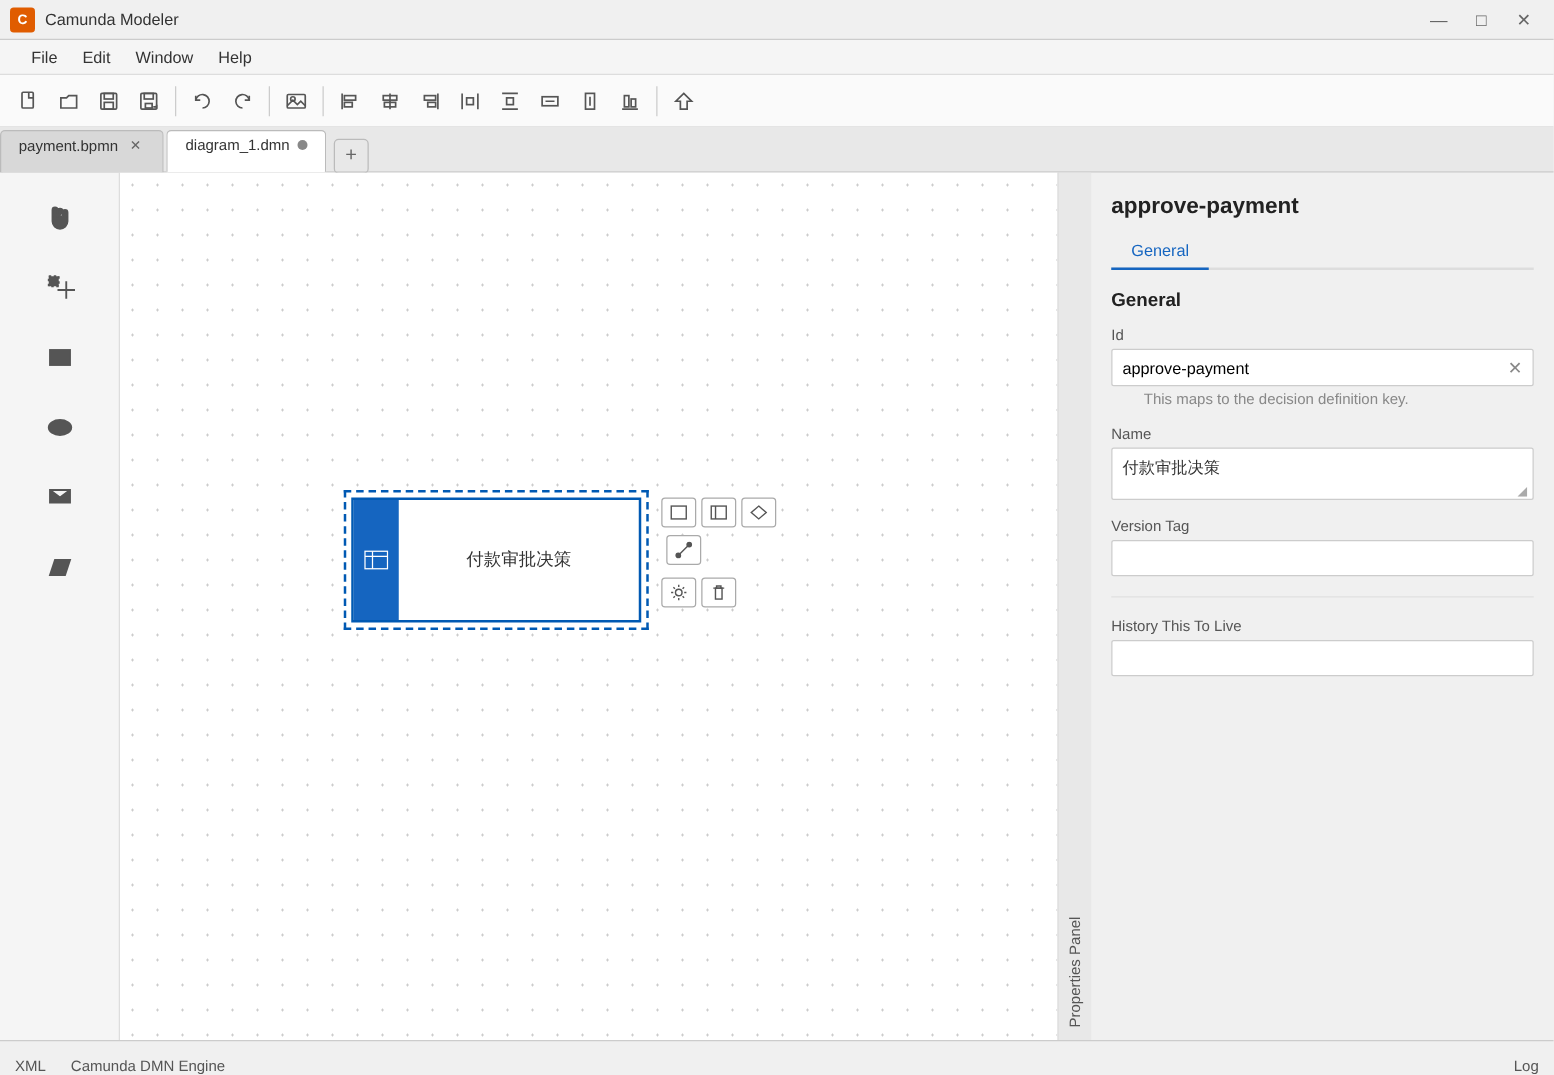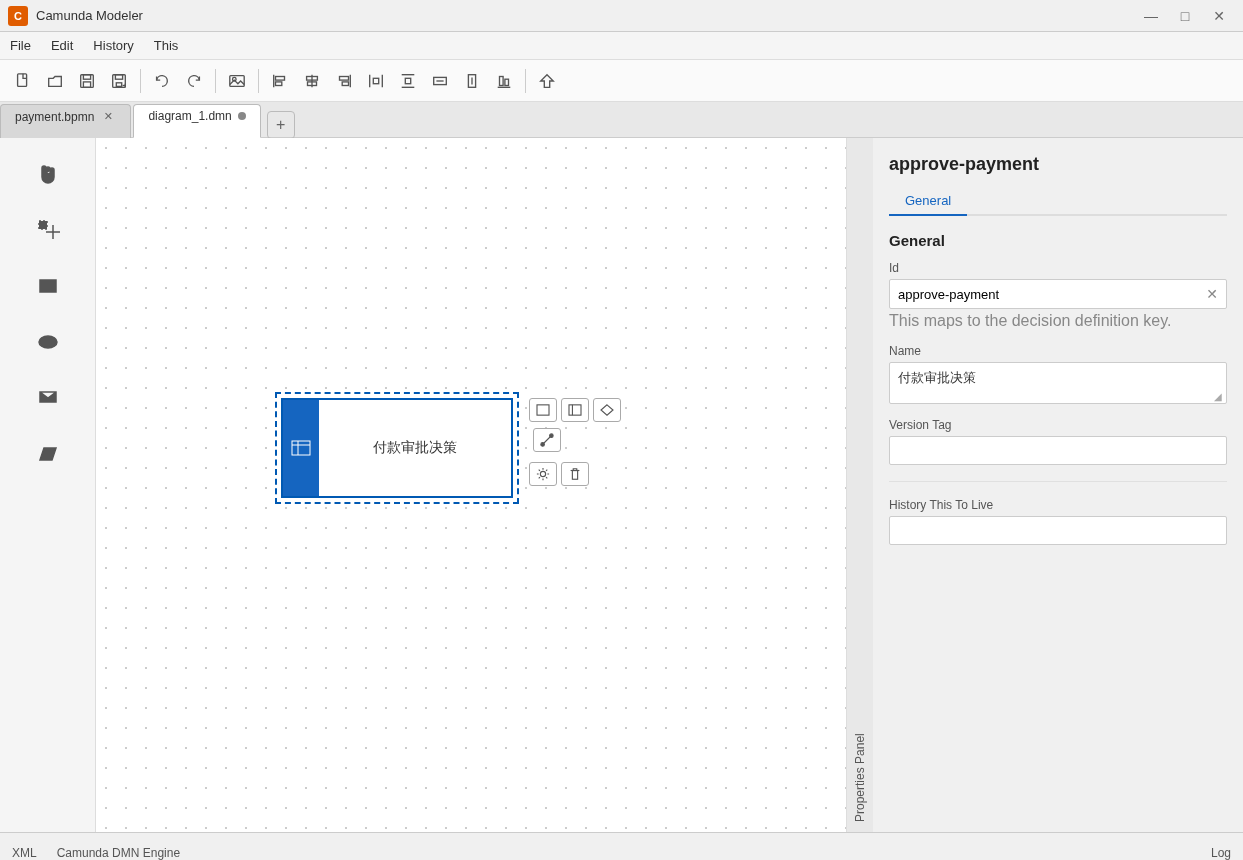--- a/index.html
+++ b/index.html
@@ -6,21 +6,21 @@
     body { font-family: 'Segoe UI', Arial, sans-serif; font-size: 13px; background: #f0f0f0; color: #333; width: 1243px; height: 860px; overflow: hidden; display: flex; flex-direction: column; }
 
     
     .title-bar { background: #f0f0f0; height: 32px; display: flex; align-items: center; padding: 0 8px; border-bottom: 1px solid #ccc; user-select: none; }
     .title-bar-icon { width: 20px; height: 20px; margin-right: 8px; background: #e05c00; border-radius: 3px; display: flex; align-items: center; justify-content: center; color: white; font-weight: bold; font-size: 11px; }
     .title-bar-text { flex: 1; font-size: 13px; }
     .title-bar-controls { display: flex; gap: 2px; }
     .title-bar-btn { width: 32px; height: 28px; display: flex; align-items: center; justify-content: center; cursor: pointer; font-size: 14px; color: #666; background: transparent; border: none; }
 
     
-    .menu-bar { background: #f5f5f5; height: 28px; display: flex; align-items: center; padding: 0 0; border-bottom: 1px solid #ddd; }
+    .menu-bar { background: #f5f5f5; height: 28px; display: flex; align-items: center; padding: 0 15px; border-bottom: 1px solid #ddd; }
     .menu-item { padding: 3px 10px; cursor: pointer; font-size: 13px; border-radius: 2px; }
 
     
     .toolbar { background: #fafafa; height: 42px; display: flex; align-items: center; padding: 0 8px; border-bottom: 1px solid #ddd; gap: 2px; }
     .toolbar-btn { width: 30px; height: 30px; display: flex; align-items: center; justify-content: center; cursor: pointer; border: none; background: transparent; border-radius: 2px; color: #555; font-size: 14px; }
     .toolbar-separator { width: 1px; height: 24px; background: #ccc; margin: 0 4px; }
     .toolbar-group { display: flex; align-items: center; gap: 2px; }
 
     
     .tabs-bar { background: #e8e8e8; height: 36px; display: flex; align-items: flex-end; padding: 0 0 0 0; border-bottom: 1px solid #ccc; }
@@ -61,21 +61,21 @@
     .panel-tabs { display: flex; border-bottom: 2px solid #ddd; margin-bottom: 16px; }
     .panel-tab { padding: 6px 16px; cursor: pointer; font-size: 13px; color: #555; border-bottom: 2px solid transparent; margin-bottom: -2px; }
     .panel-tab.active { color: #1565c0; border-bottom: 2px solid #1565c0; font-weight: 500; }
 
     .section-title { font-size: 15px; font-weight: 600; margin-bottom: 12px; color: #222; }
     .field-group { margin-bottom: 14px; }
     .field-label { font-size: 12px; font-weight: 500; color: #555; margin-bottom: 4px; }
     .field-input { width: 100%; border: 1px solid #ccc; border-radius: 2px; padding: 6px 8px; font-size: 13px; background: white; display: flex; align-items: center; }
     .field-input input { border: none; outline: none; flex: 1; font-size: 13px; background: transparent; }
     .field-input .clear-btn { cursor: pointer; color: #888; font-size: 14px; }
-    .field-hint { font-size: 16px; color: #888; margin-top: 3px; }
+    .field-hint { font-size: 12px; color: #888; margin-top: 3px; margin-left: 26px; }
     .field-textarea-wrap { width: 100%; border: 1px solid #ccc; border-radius: 2px; padding: 6px 8px; font-size: 13px; background: white; min-height: 40px; position: relative; }
     .resize-handle { position: absolute; bottom: 2px; right: 2px; width: 10px; height: 10px; cursor: se-resize; color: #aaa; font-size: 10px; }
 
     .section-divider { border: none; border-top: 1px solid #e0e0e0; margin: 16px 0; }
 
     
     .status-bar { background: #f0f0f0; height: 28px; display: flex; align-items: flex-end; padding: 0 12px; border-top: 1px solid #ccc; font-size: 12px; color: #555; }
     .status-bar-right { margin-left: auto; }
 
     
@@ -92,22 +92,22 @@
   <div class="title-bar-controls">
     <button class="title-bar-btn">—</button>
     <button class="title-bar-btn">□</button>
     <button class="title-bar-btn close">✕</button>
   </div>
 </div>
 
 <div class="menu-bar">
   <span class="menu-item">File</span>
   <span class="menu-item">Edit</span>
-  <span class="menu-item">History</span>
-  <span class="menu-item">This</span>
+  <span class="menu-item">Window</span>
+  <span class="menu-item">Help</span>
 </div>
 
 <div class="toolbar">
   <div class="toolbar-group">
     <button class="toolbar-btn" title="New">
       <svg viewBox="0 0 20 20" width="18" height="18" fill="none" stroke="#555" stroke-width="1.5">
           <rect x="4" y="2" width="10" height="14" rx="1"></rect>
           <polyline points="10,2 10,7 14,7"></polyline>
         </svg>
     </button>

